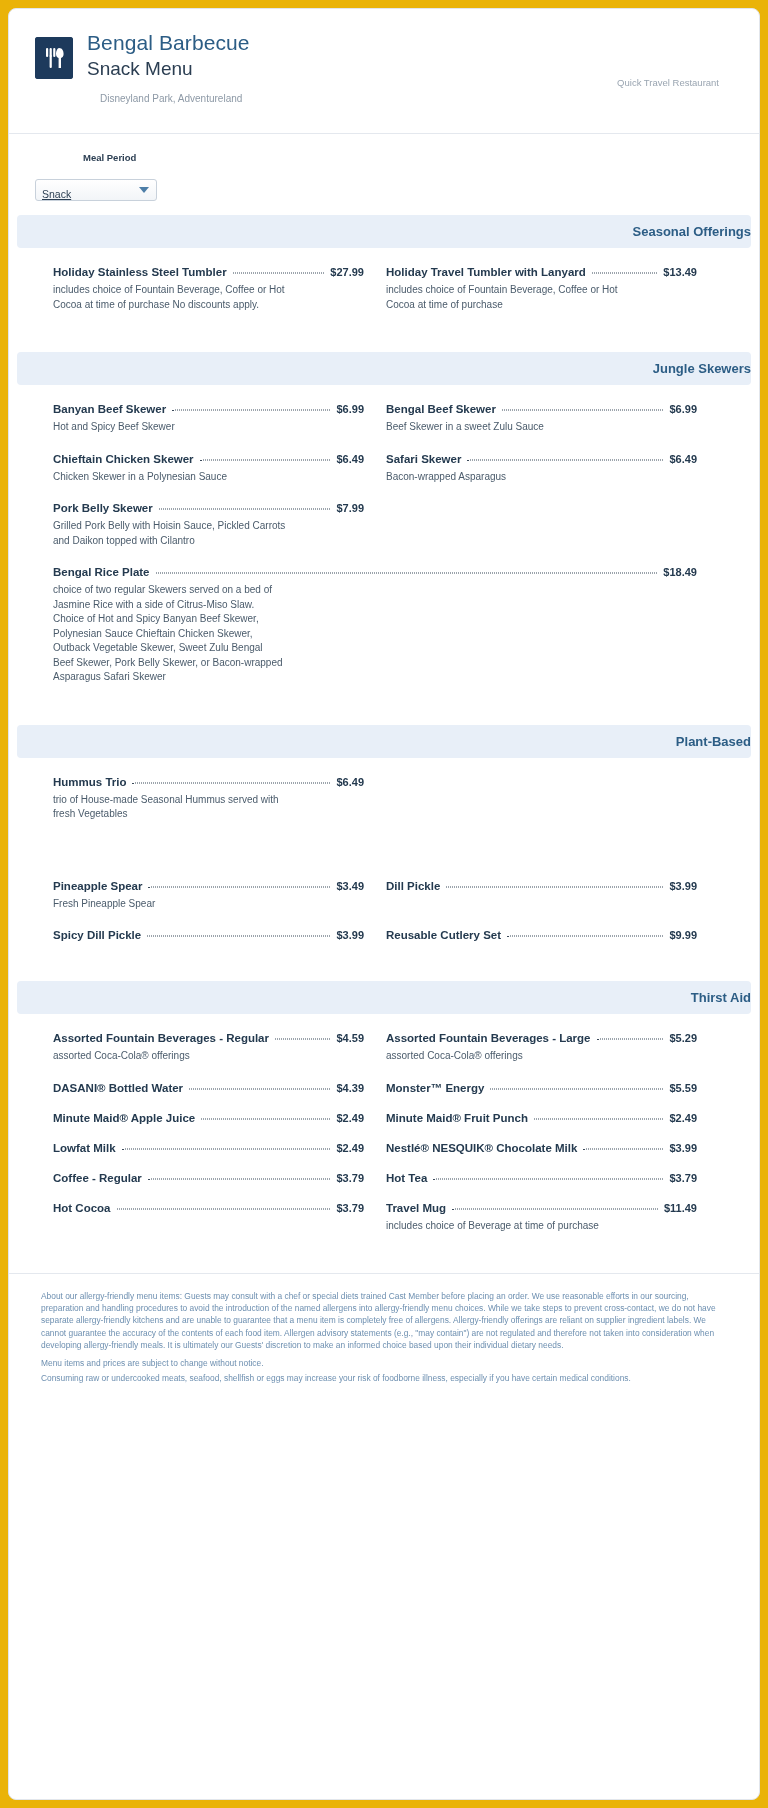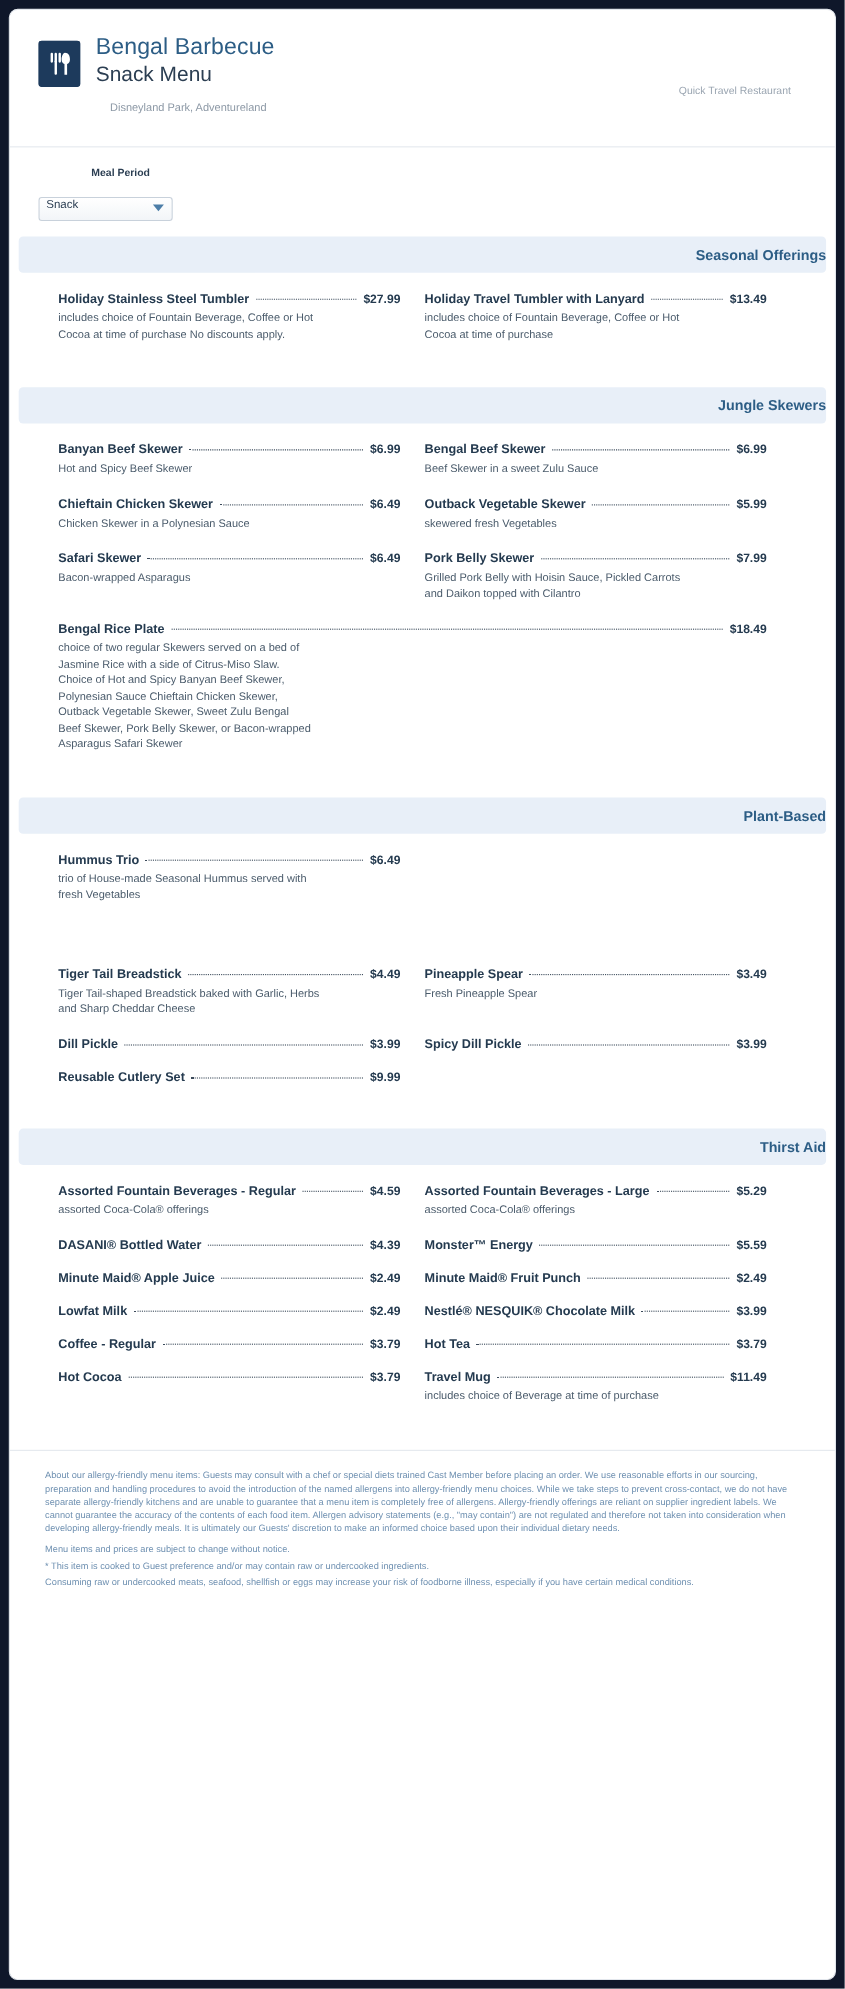--- a/index.html
+++ b/index.html
@@ -5,21 +5,21 @@
   * { box-sizing: border-box; }
   html, body {
     margin: 0; padding: 0;
     background: #ffffff;
     font-family: "Liberation Sans", sans-serif;
   }
   .page {
     width: 768px;
     min-height: 1808px;
     margin: 0 auto;
-    background: #0f172a;
+    background: #eab308;
     position: relative;
   }
   .card {
     position: absolute;
     left: 8px;
     top: 8px;
     width: 752px;
     min-height: 1792px;
     background: #ffffff;
     border: 1px solid #e2e6ec;
@@ -83,23 +83,24 @@
   }
   .select-box {
     width: 122px;
     height: 22px;
     border: 1px solid #c8d1db;
     border-radius: 3px;
     background: linear-gradient(#ffffff, #f2f5f8);
     font-size: 10.5px;
     color: #2b3e52;
     display: flex;
-    align-items: flex-start;
+    align-items: flex-end;
     padding: 0 6px;
     position: relative;
+    text-decoration: underline;
   }
   .select-box .caret {
     position: absolute;
     right: 6px; top: 50%;
     transform: translateY(-50%);
   }
 
   
   .section-header {
     margin: 0 8px;
@@ -251,28 +252,20 @@
             <div class="item">
               <div class="item-line">
                 <span class="item-name">Chieftain Chicken Skewer</span>
                 <span class="dots"></span>
                 <span class="item-price">$6.49</span>
               </div>
               <div class="item-desc">Chicken Skewer in a Polynesian Sauce</div>
             </div>
             <div class="item">
               <div class="item-line">
-                <span class="item-name">Outback Vegetable Skewer</span>
-                <span class="dots"></span>
-                <span class="item-price">$5.99</span>
-              </div>
-              <div class="item-desc">skewered fresh Vegetables</div>
-            </div>
-            <div class="item">
-              <div class="item-line">
                 <span class="item-name">Safari Skewer</span>
                 <span class="dots"></span>
                 <span class="item-price">$6.49</span>
               </div>
               <div class="item-desc">Bacon-wrapped Asparagus</div>
             </div>
             <div class="item">
               <div class="item-line">
                 <span class="item-name">Pork Belly Skewer</span>
                 <span class="dots"></span>
@@ -300,28 +293,20 @@
                 <span class="item-price">$6.49</span>
               </div>
               <div class="item-desc">trio of House-made Seasonal Hummus served with fresh Vegetables</div>
             </div>
           </div>
         </div>
         <div class="section-body">
           <div class="items-grid">
             <div class="item">
               <div class="item-line">
-                <span class="item-name">Tiger Tail Breadstick</span>
-                <span class="dots"></span>
-                <span class="item-price">$4.49</span>
-              </div>
-              <div class="item-desc">Tiger Tail-shaped Breadstick baked with Garlic, Herbs and Sharp Cheddar Cheese</div>
-            </div>
-            <div class="item">
-              <div class="item-line">
                 <span class="item-name">Pineapple Spear</span>
                 <span class="dots"></span>
                 <span class="item-price">$3.49</span>
               </div>
               <div class="item-desc">Fresh Pineapple Spear</div>
             </div>
             <div class="item">
               <div class="item-line">
                 <span class="item-name">Dill Pickle</span>
                 <span class="dots"></span>
@@ -434,18 +419,17 @@
               </div>
               <div class="item-desc">includes choice of Beverage at time of purchase</div>
             </div>
           </div>
         </div>
       </div>
 
     <div class="footer">
       <p>About our allergy-friendly menu items: Guests may consult with a chef or special diets trained Cast Member before placing an order. We use reasonable efforts in our sourcing, preparation and handling procedures to avoid the introduction of the named allergens into allergy-friendly menu choices. While we take steps to prevent cross-contact, we do not have separate allergy-friendly kitchens and are unable to guarantee that a menu item is completely free of allergens. Allergy-friendly offerings are reliant on supplier ingredient labels. We cannot guarantee the accuracy of the contents of each food item. Allergen advisory statements (e.g., "may contain") are not regulated and therefore not taken into consideration when developing allergy-friendly meals. It is ultimately our Guests' discretion to make an informed choice based upon their individual dietary needs.</p>
       <p class="tight">Menu items and prices are subject to change without notice.</p>
-      <p class="tight">* This item is cooked to Guest preference and/or may contain raw or undercooked ingredients.</p>
       <p class="tight">Consuming raw or undercooked meats, seafood, shellfish or eggs may increase your risk of foodborne illness, especially if you have certain medical conditions.</p>
     </div>
 
   </div>
 </div>
 
 </body></html>

